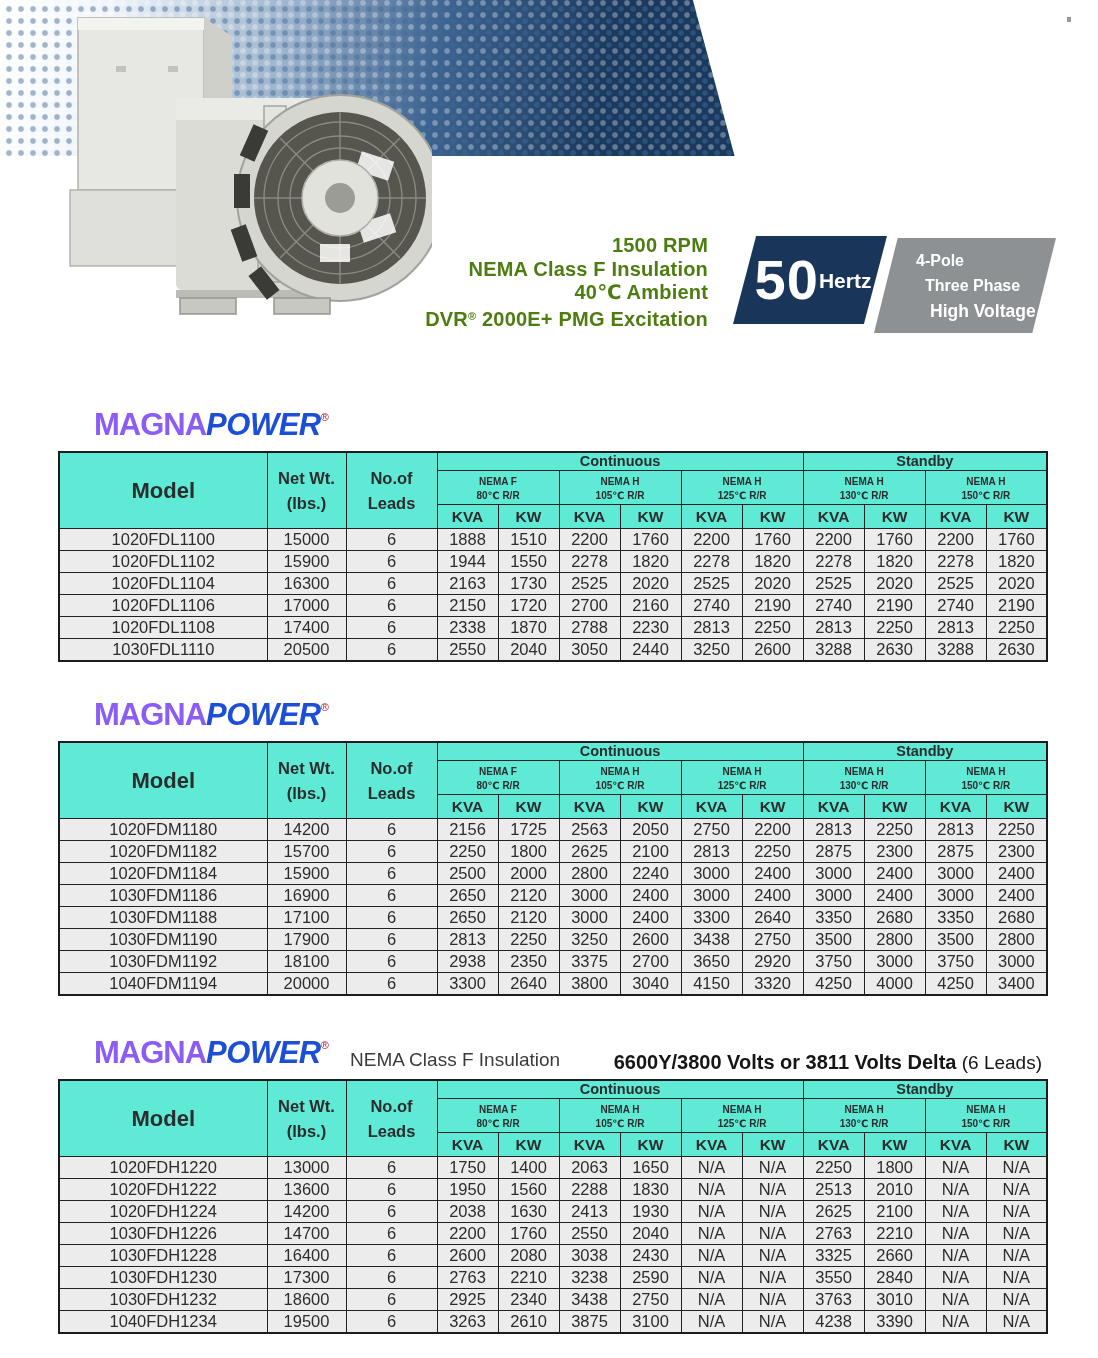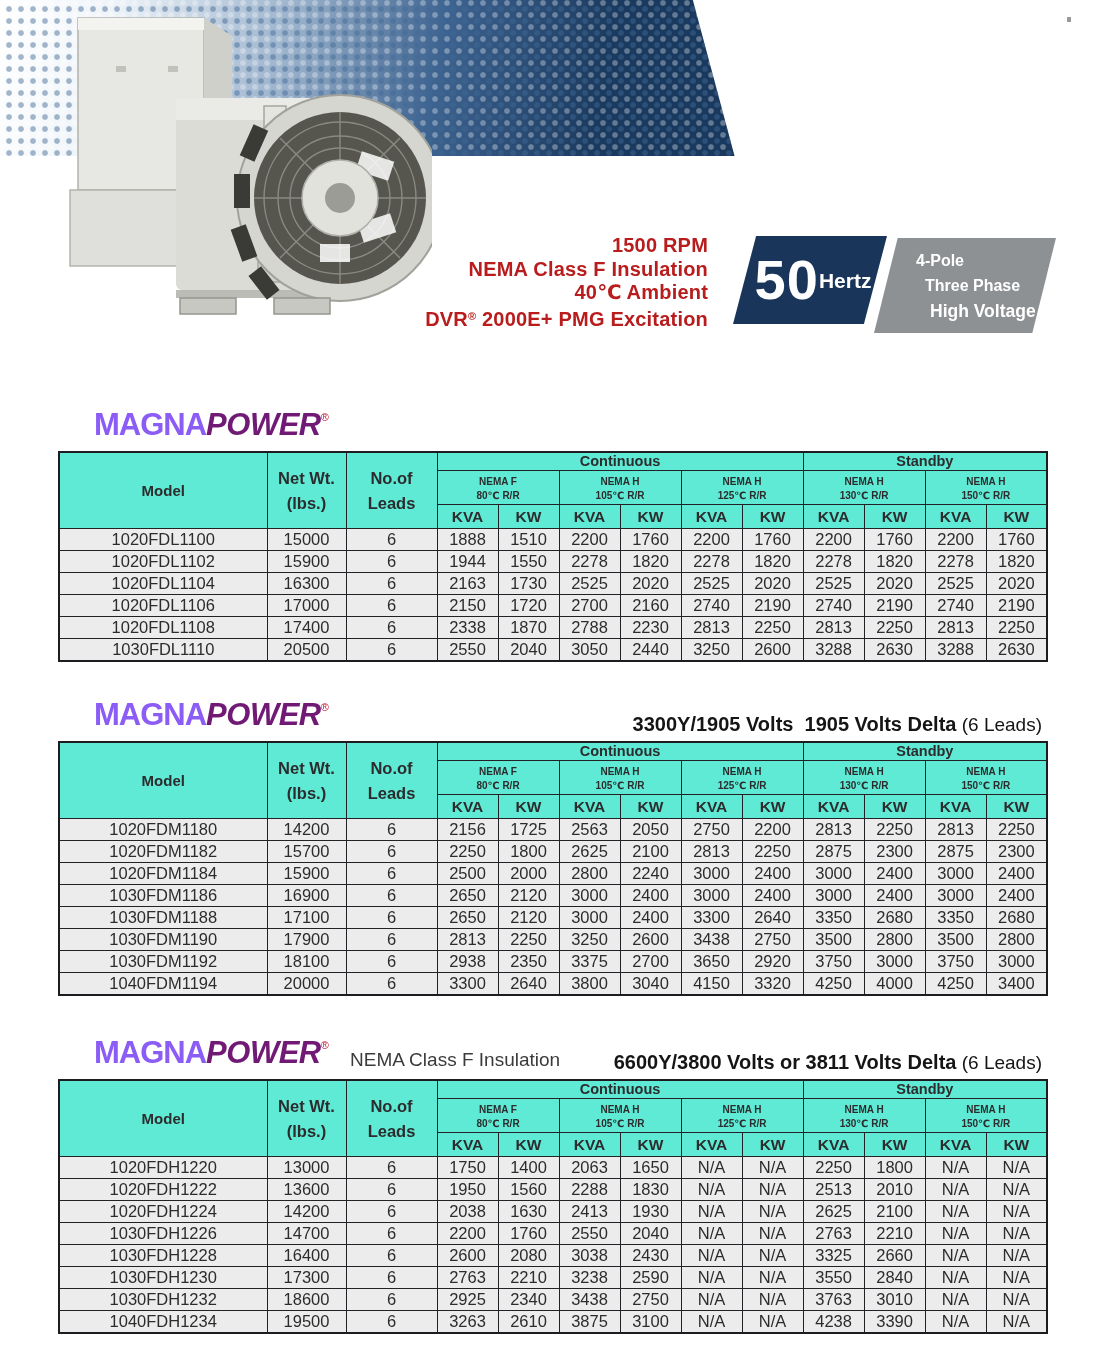--- a/index.html
+++ b/index.html
@@ -16,21 +16,21 @@
       radial-gradient(circle at 3px 3px, rgba(64,104,148,0.48) 2.3px, transparent 3.4px),
       linear-gradient(100deg,#ffffff 0%,#eff4f9 10%,#9db4cd 26%,#3d6390 40%,#1b3a5f 55%,#16355a 100%);
     background-size:12px 12px,12px 12px,100% 100%;
     background-position:0 0,6px 6px,0 0;
   }
   .artifact-dot{ position:absolute; left:1067px; top:17px; width:4px; height:5px; background:#9a9a9a; }
 
   .generator{ position:absolute; left:28px; top:6px; }
 
   .specs{ position:absolute; left:360px; top:234px; width:348px; text-align:right;
-          color:#b91c1c; font-size:20px; line-height:23.6px; font-weight:700; letter-spacing:0.2px;}
+          color:#4d7c0f; font-size:20px; line-height:23.6px; font-weight:700; letter-spacing:0.2px;}
   .specs sup{ font-size:11px; vertical-align:6px; }
 
   .badge{ position:absolute; color:#fff; }
   .badge-hertz{ left:733px; top:236px; width:154px; height:88px; background:#19365a;
     clip-path:polygon(15% 0,100% 0,85% 100%,0 100%);
     display:flex; flex-direction:row; align-items:center; justify-content:center; padding-left:6px;}
   .hertz-value{ font-size:56px; font-weight:800; line-height:54px; letter-spacing:1px;}
   .hertz-label{ font-size:21px; font-weight:700; margin-top:1px;}
   .badge-pole{ left:874px; top:238px; width:182px; height:95px; background:#8e9194;
     clip-path:polygon(13% 0,100% 0,87% 100%,0 100%);
@@ -38,36 +38,36 @@
   .pole-line{ font-size:16px; font-weight:700; line-height:22px;}
   .pole-line:nth-child(2){ margin-left:9px; }
   .pole-line:nth-child(3){ margin-left:14px; font-size:17.5px;}
 
   
   .section{ position:absolute; left:58px; width:988px; }
   .sec-1{ top:403px; } .sec-2{ top:693px; } .sec-3{ top:1031px; }
   .sec-head{ position:relative; height:48px; }
   .logo{ position:absolute; left:36px; bottom:6px; white-space:nowrap; line-height:30px;}
   .logo .magna{ font-size:31px; font-weight:700; color:#8b5cf6; letter-spacing:-1px;}
-  .logo .power{ font-size:31px; font-weight:800; color:#701a75; letter-spacing:-0.5px; font-style:italic;}
+  .logo .power{ font-size:31px; font-weight:800; color:#1d4ed8; letter-spacing:-0.5px; font-style:italic;}
   .logo .reg{ font-size:11px; color:#c01334; vertical-align:14px;}
   .sec-note{ position:absolute; left:292px; bottom:8px; font-size:19px; color:#3b3b3d;}
   .sec-title{ position:absolute; right:4px; bottom:5px; font-size:20px; color:#151515; white-space:pre;}
   .sec-title .t-bold{ font-weight:800; }
   .sec-title .t-norm{ font-weight:400; font-size:19px;}
 
   
   table.spec{ border-collapse:collapse; width:988px; table-layout:fixed; background:#ececec;}
   table.spec th, table.spec td{ border:1.6px solid #222226; text-align:center; color:#2c2c2e; overflow:hidden;}
   table.spec{ border:2.4px solid #1d1d21; }
   th.hdr{ background:#5eead4; font-weight:700; }
   .hd-span{ font-size:14.5px; height:18px; line-height:17px;}
   .hd-nema{ font-size:10px; line-height:14px; height:34px; padding-top:2px;}
   .hd-unit{ font-size:15.5px; height:24px;}
-  .hd-model{ font-size:15px; }
+  .hd-model{ font-size:22px; }
   .hd-two{ font-size:16.5px; line-height:19px; }
   .hd-two .gap{ height:6px; }
   table.spec td{ font-size:16.5px; height:22px; line-height:19px; padding:0;}
   col.c-model{ width:208px;} col.c-wt{ width:79px;} col.c-leads{ width:91px;} col.c-val{ width:61px;}
 </style>
 </head>
 <body>
 
 <div class="page">
 
@@ -296,21 +296,20 @@
             <td>3288</td>
             <td>2630</td>
           </tr>
         </tbody>
     </table>
   </div>
 
   <div class="section sec-2">
     <div class="sec-head">
       <div class="logo"><span class="magna">MAGNA</span><span class="power">POWER</span><span class="reg">®</span></div>
-      <div class="sec-title"><span class="t-bold">3300Y/1905 Volts  1905 Volts Delta</span><span class="t-norm"> (6 Leads)</span></div>
     </div>
     <table class="spec">
       <colgroup>
           <col class="c-model">
           <col class="c-wt">
           <col class="c-leads">
           <col class="c-val">
           <col class="c-val">
           <col class="c-val">
           <col class="c-val">

